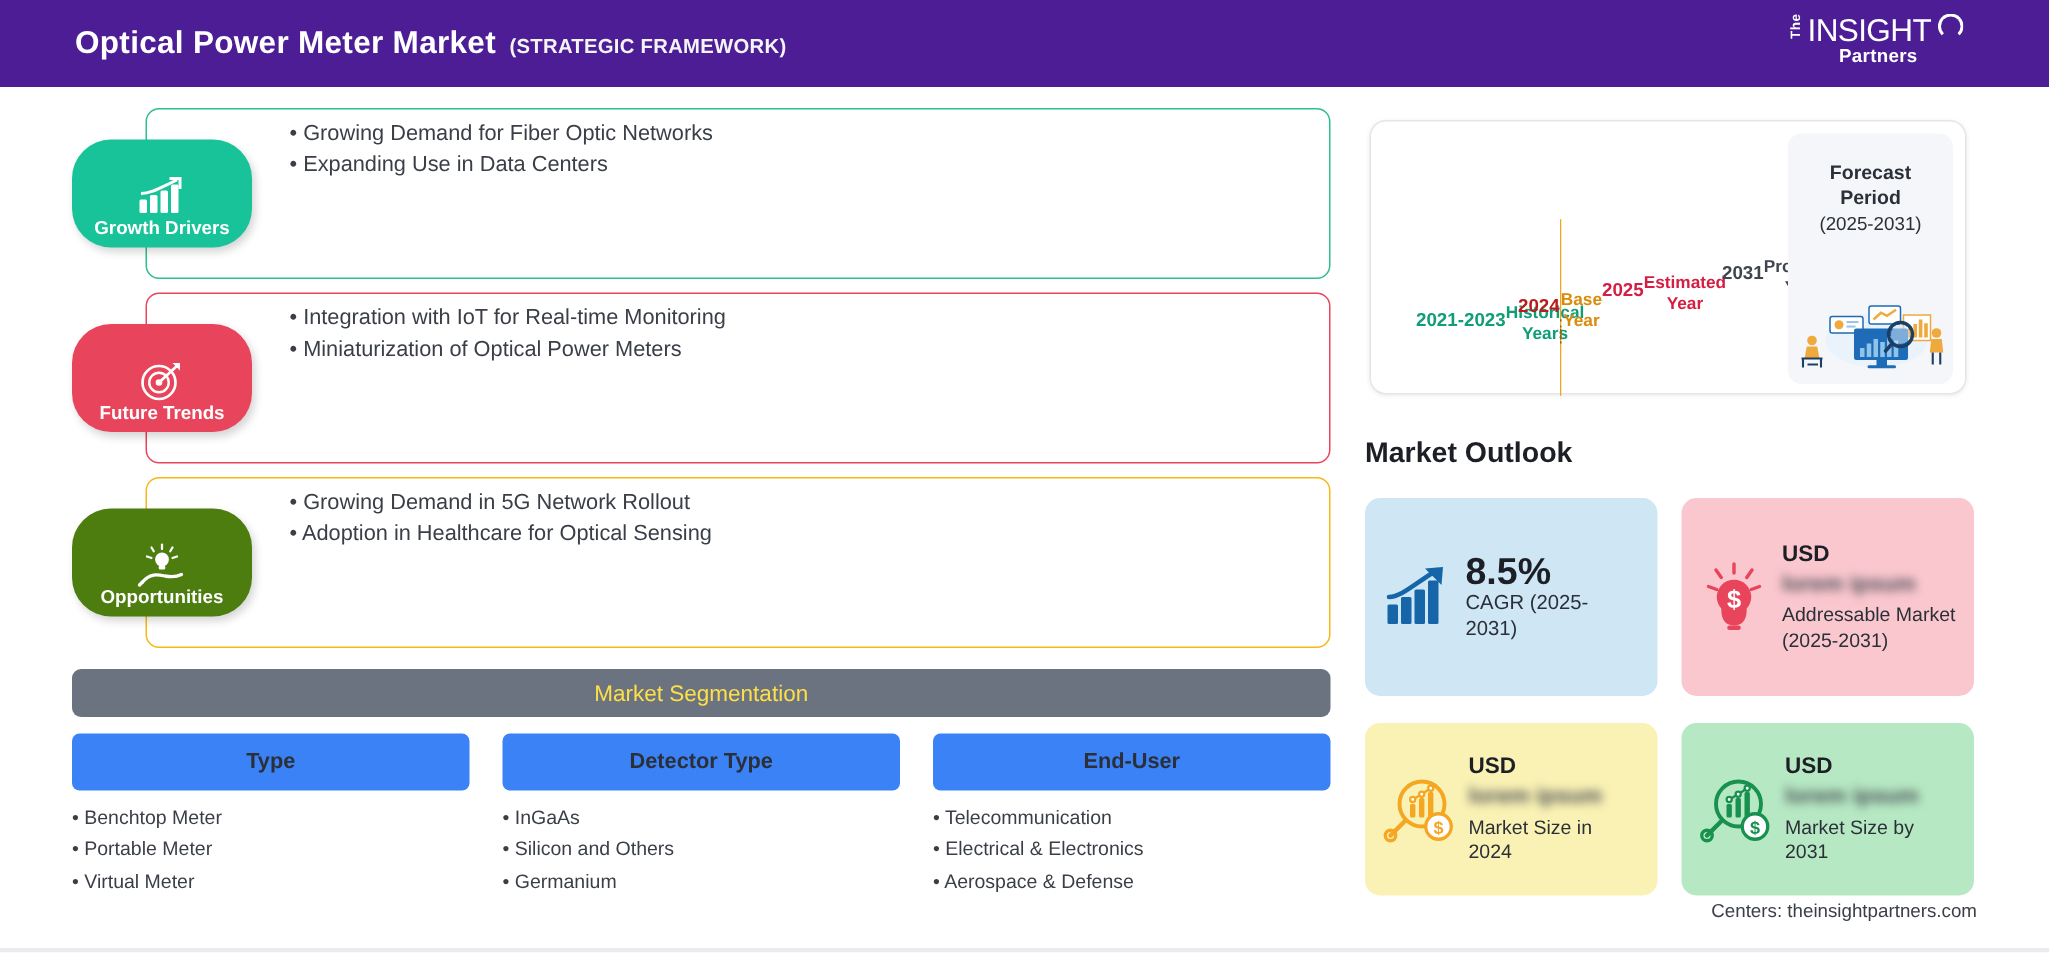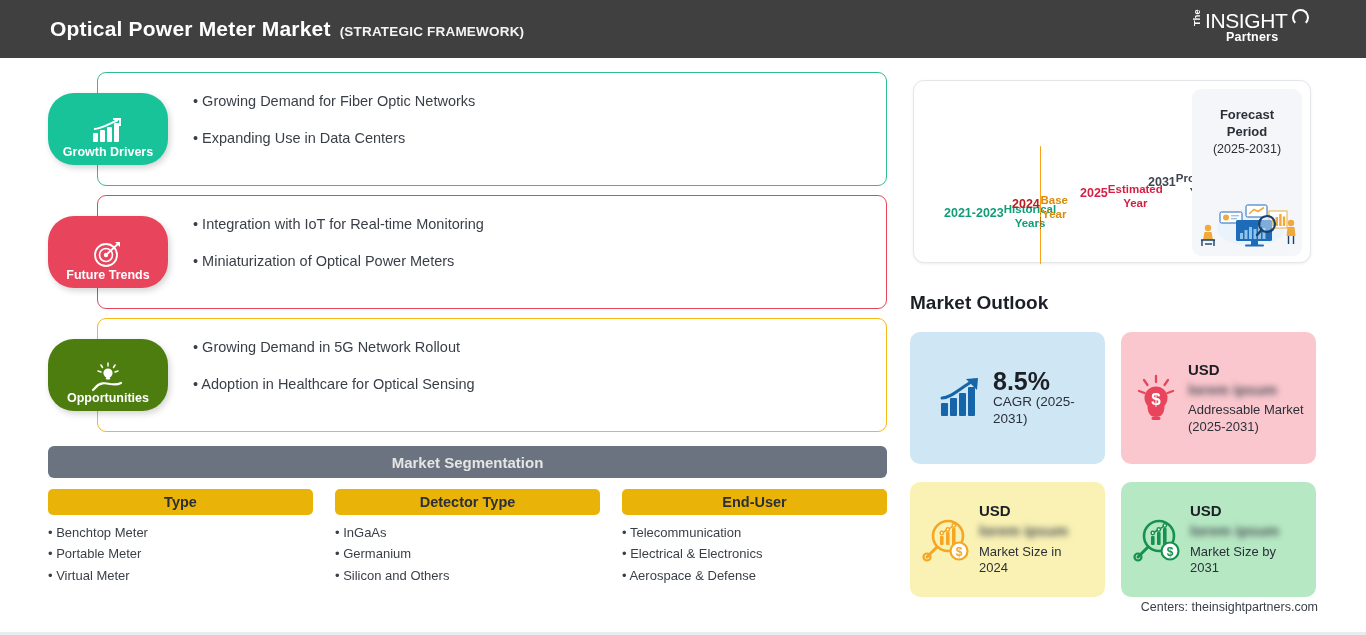--- a/index.html
+++ b/index.html
@@ -12,21 +12,21 @@
   .page {
     position: relative;
     width: 1366px; height: 635px;
     background: #ffffff;
   }
 
   
   .header {
     position: absolute; left: 0; top: 0;
     width: 1366px; height: 58px;
-    background: #404040;
+    background: #4c1d95;
     display: flex; align-items: center;
   }
   .header-title-wrap {
     display: flex; align-items: baseline; gap: 9px;
     margin-left: 50px;
   }
   .header-title {
     font-size: 21px; font-weight: bold; color: #ffffff;
     letter-spacing: .2px;
   }
@@ -85,46 +85,46 @@
   .fw-pill.p1 { left: 48px; top: 93px;  background: #18c39a; }
   .fw-pill.p2 { left: 48px; top: 216px; background: #e8455c; }
   .fw-pill.p3 { left: 48px; top: 339px; background: #4d7c0f; }
   .fw-pill-label {
     font-size: 12.5px; font-weight: bold; color: #ffffff;
     white-space: nowrap; line-height: 1;
   }
   .fw-pill-icon { height: 30px; display: flex; align-items: center; }
 
   .fw-bullets {
-    position: absolute; left: 95px; top: 20px;
-    display: flex; flex-direction: column; gap: 20px;
+    position: absolute; left: 95px; top: 8px;
+    display: flex; flex-direction: column; gap: 4px;
   }
   .fw-bullet {
     font-size: 14.5px; color: #3a3f47; line-height: 1.2;
     white-space: nowrap;
   }
   .fw-bullet::before { content: "• "; color: #3a3f47; }
 
   
   .seg-header {
     position: absolute; left: 48px; top: 446px;
     width: 839px; height: 32px;
     background: #6b7280; border-radius: 6px;
     display: flex; align-items: center; justify-content: center;
   }
   .seg-header-text {
-    font-size: 15px; font-weight: bold; color: #e5e5e5;
+    font-size: 15px; font-weight: normal; color: #fde047;
   }
   .seg-col { position: absolute; top: 489px; width: 265px; }
   .seg-col.s1 { left: 48px; }
   .seg-col.s2 { left: 335px; }
   .seg-col.s3 { left: 622px; }
   .seg-chip {
-    width: 265px; height: 26px;
-    background: #eab308; border-radius: 5px;
+    width: 265px; height: 38px;
+    background: #3b82f6; border-radius: 5px;
     display: flex; align-items: center; justify-content: center; text-align: center;
   }
   .seg-chip-text { font-size: 14.5px; font-weight: bold; color: #2b3038; }
   .seg-items { margin-top: 10px; display: flex; flex-direction: column; gap: 5px; }
   .seg-item { font-size: 13px; color: #3a3f47; line-height: 1.25; white-space: nowrap; }
   .seg-item::before { content: "• "; }
 
   
   .year-panel {
     position: absolute; left: 913px; top: 80px;
@@ -136,21 +136,21 @@
   .year-bars {
     position: absolute; left: 14px; top: 0;
     width: 252px; height: 183px;
   }
   .year-col {
     position: absolute; bottom: 0; width: 56px;
     display: flex; flex-direction: row; align-items: center;
   }
   .year-col.y0 { left: 16px;  }
   .year-col.y1 { left: 84px;  }
-  .year-col.y2 { left: 152px; }
+  .year-col.y2 { left: 140px; }
   .year-col.y3 { left: 220px; }
   .year-label {
     font-size: 12.5px; font-weight: bold; white-space: nowrap;
     margin-bottom: 3px;
   }
   .bar {
     width: 56px; border-radius: 4px; overflow: hidden;
     display: flex; flex-direction: column;
   }
   .bar-stripe { width: 100%; }
@@ -181,21 +181,21 @@
   
   .outlook-title {
     position: absolute; left: 910px; top: 292px;
     font-size: 19px; font-weight: bold; color: #1c2026;
   }
   .mo-card {
     position: absolute;
     border-radius: 10px;
     display: flex; align-items: center;
   }
-  .mo-card.m1 { left: 910px;  top: 332px; width: 195px; height: 132px; background: #cfe6f5; padding: 0 28px; }
+  .mo-card.m1 { left: 910px;  top: 332px; width: 195px; height: 132px; background: #cfe6f5; padding: 0 12px; }
   .mo-card.m2 { left: 1121px; top: 332px; width: 195px; height: 132px; background: #fbc7ce; padding: 0 12px; }
   .mo-card.m3 { left: 910px;  top: 482px; width: 195px; height: 115px; background: #faf2b4; padding: 0 12px; }
   .mo-card.m4 { left: 1121px; top: 482px; width: 195px; height: 115px; background: #b6e9c3; padding: 0 12px; }
   .mo-icon { flex: 0 0 auto; margin-right: 9px; display: flex; align-items: center; }
   .mo-body { display: flex; flex-direction: column; }
   .mo-big { font-size: 25px; font-weight: bold; color: #1c2026; line-height: 1.05; }
   .mo-sub { font-size: 13.5px; color: #2b3038; line-height: 1.25; }
   .mo-usd { font-size: 15px; font-weight: bold; color: #1c2026; line-height: 1.2; }
   .mo-blur {
     font-size: 15px; font-weight: bold; color: #4a4f57;
@@ -309,22 +309,22 @@
       <div class="seg-item">Virtual Meter</div>
     </div>
   </div>
 
   <div class="seg-col s2">
     <div class="seg-chip">
       <span class="seg-chip-text">Detector Type</span>
     </div>
     <div class="seg-items">
       <div class="seg-item">InGaAs</div>
+      <div class="seg-item">Silicon and Others</div>
       <div class="seg-item">Germanium</div>
-      <div class="seg-item">Silicon and Others</div>
     </div>
   </div>
 
   <div class="seg-col s3">
     <div class="seg-chip">
       <span class="seg-chip-text">End-User</span>
     </div>
     <div class="seg-items">
       <div class="seg-item">Telecommunication</div>
       <div class="seg-item">Electrical &amp; Electronics</div>

